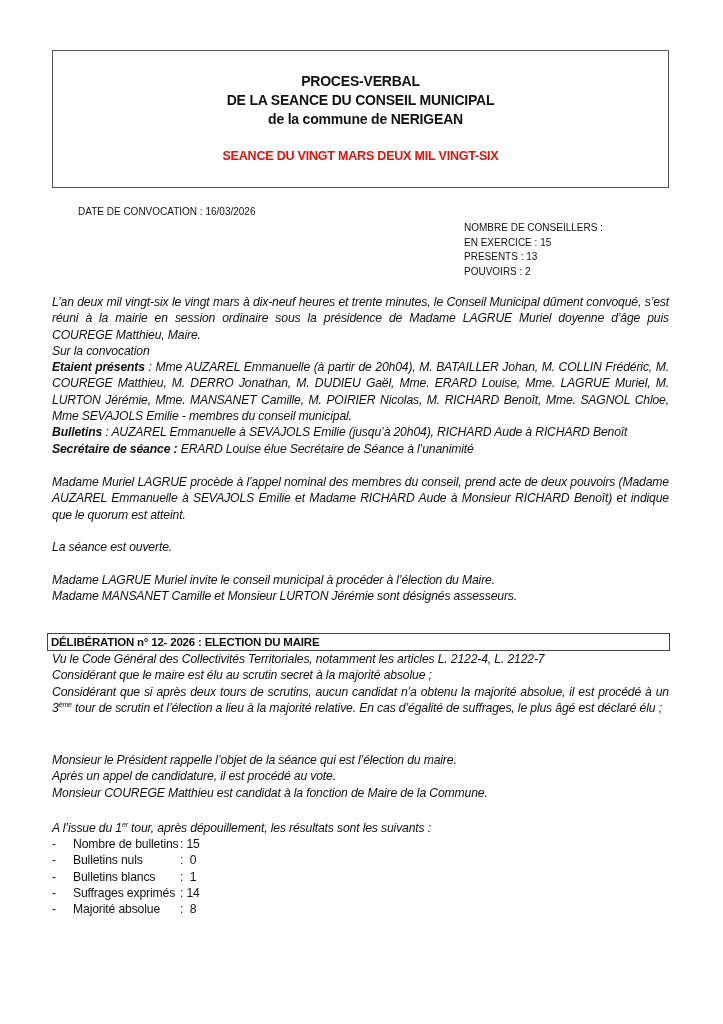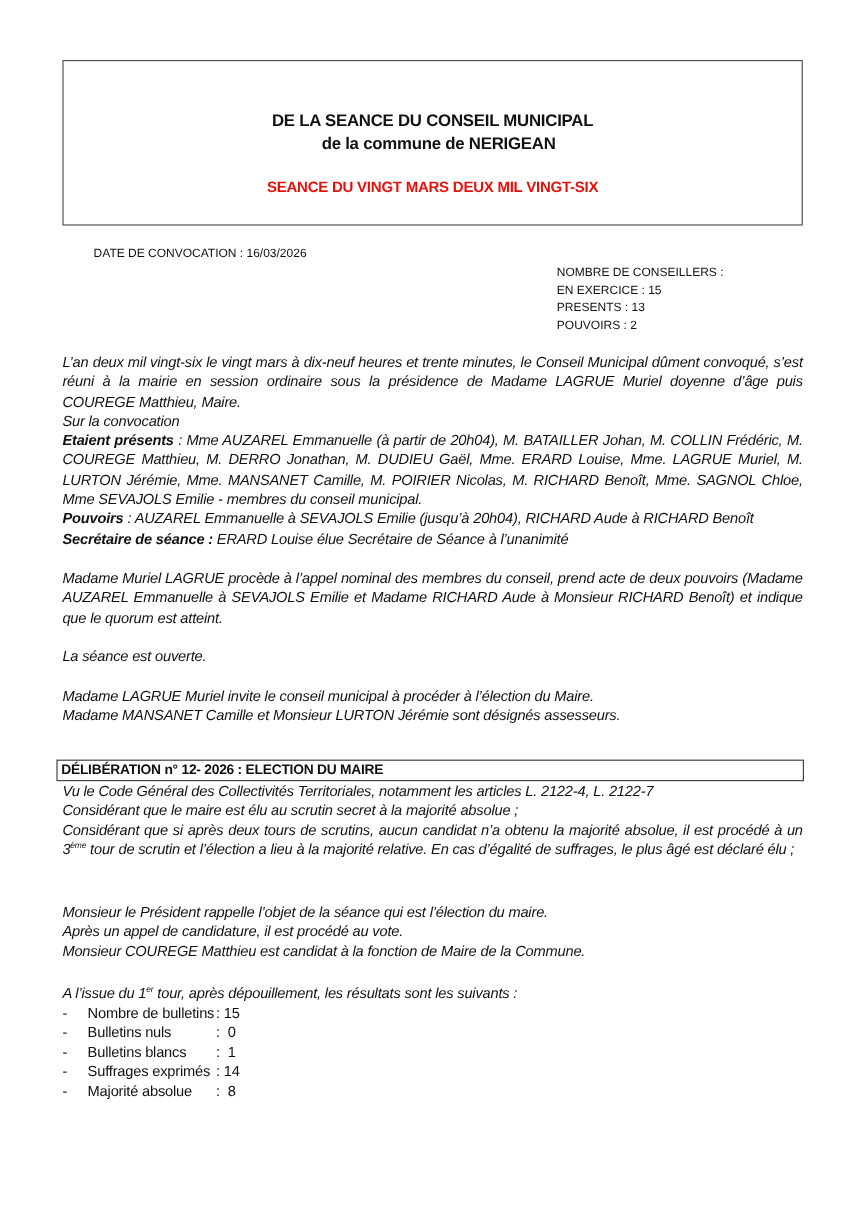--- a/index.html
+++ b/index.html
@@ -38,39 +38,40 @@
   .res-row .dash { width: 21px; }
   .res-row .lbl { width: 107px; }
   .res-row .val { white-space: pre; text-align: right; }
 </style>
 </head>
 <body>
 
 <div class="page">
 
   <div class="title-box">
+    <div class="title-line l1">PROCES-VERBAL</div>
     <div class="title-line l2">DE LA SEANCE DU CONSEIL MUNICIPAL</div>
     <div class="title-line l3">de la commune de NERIGEAN</div>
     <div class="red">SEANCE DU VINGT MARS DEUX MIL VINGT-SIX</div>
   </div>
 
   <div class="small date-conv">DATE DE CONVOCATION : 16/03/2026</div>
 
   <div class="small counts">
     <div>NOMBRE DE CONSEILLERS :</div>
     <div>EN EXERCICE : 15</div>
     <div>PRESENTS : 13</div>
     <div>POUVOIRS : 2</div>
   </div>
 
   <div class="body-text" style="top: 294px;">
     <p>L’an deux mil vingt-six le vingt mars à dix-neuf heures et trente minutes, le Conseil Municipal dûment convoqué, s’est réuni à la mairie en session ordinaire sous la présidence de Madame LAGRUE Muriel doyenne d’âge puis COUREGE Matthieu, Maire.</p>
     <p>Sur la convocation</p>
     <p><span class="b">Etaient présents</span><span> : Mme AUZAREL Emmanuelle (à partir de 20h04), M. BATAILLER Johan, M. COLLIN Frédéric, M. COUREGE Matthieu, M. DERRO Jonathan, M. DUDIEU Gaël, Mme. ERARD Louise, Mme. LAGRUE Muriel, M. LURTON Jérémie, Mme. MANSANET Camille, M. POIRIER Nicolas, M. RICHARD Benoît, Mme. SAGNOL Chloe, Mme SEVAJOLS Emilie  - membres du conseil municipal.</span></p>
-    <p style="text-align:left"><span class="b">Pouvoirs</span><span> : AUZAREL Emmanuelle à SEVAJOLS Emilie (jusqu’à 20h04), RICHARD Aude à RICHARD Benoît</span></p>
+    <p style="text-align:left"><span class="b">Bulletins</span><span> : AUZAREL Emmanuelle à SEVAJOLS Emilie (jusqu’à 20h04), RICHARD Aude à RICHARD Benoît</span></p>
     <p style="text-align:left"><span class="b">Secrétaire de séance :</span><span> ERARD Louise élue Secrétaire de Séance à l’unanimité</span></p>
   </div>
 
   <div class="body-text" style="top: 474px;">
     <p>Madame Muriel LAGRUE procède à l’appel nominal des membres du conseil, prend acte de deux pouvoirs (Madame AUZAREL Emmanuelle à SEVAJOLS Emilie et Madame RICHARD Aude à Monsieur RICHARD Benoît) et indique que le quorum est atteint.</p>
   </div>
   <div class="body-text" style="top: 539px;">
     <p>La séance est ouverte.</p>
   </div>
   <div class="body-text" style="top: 572px;">

